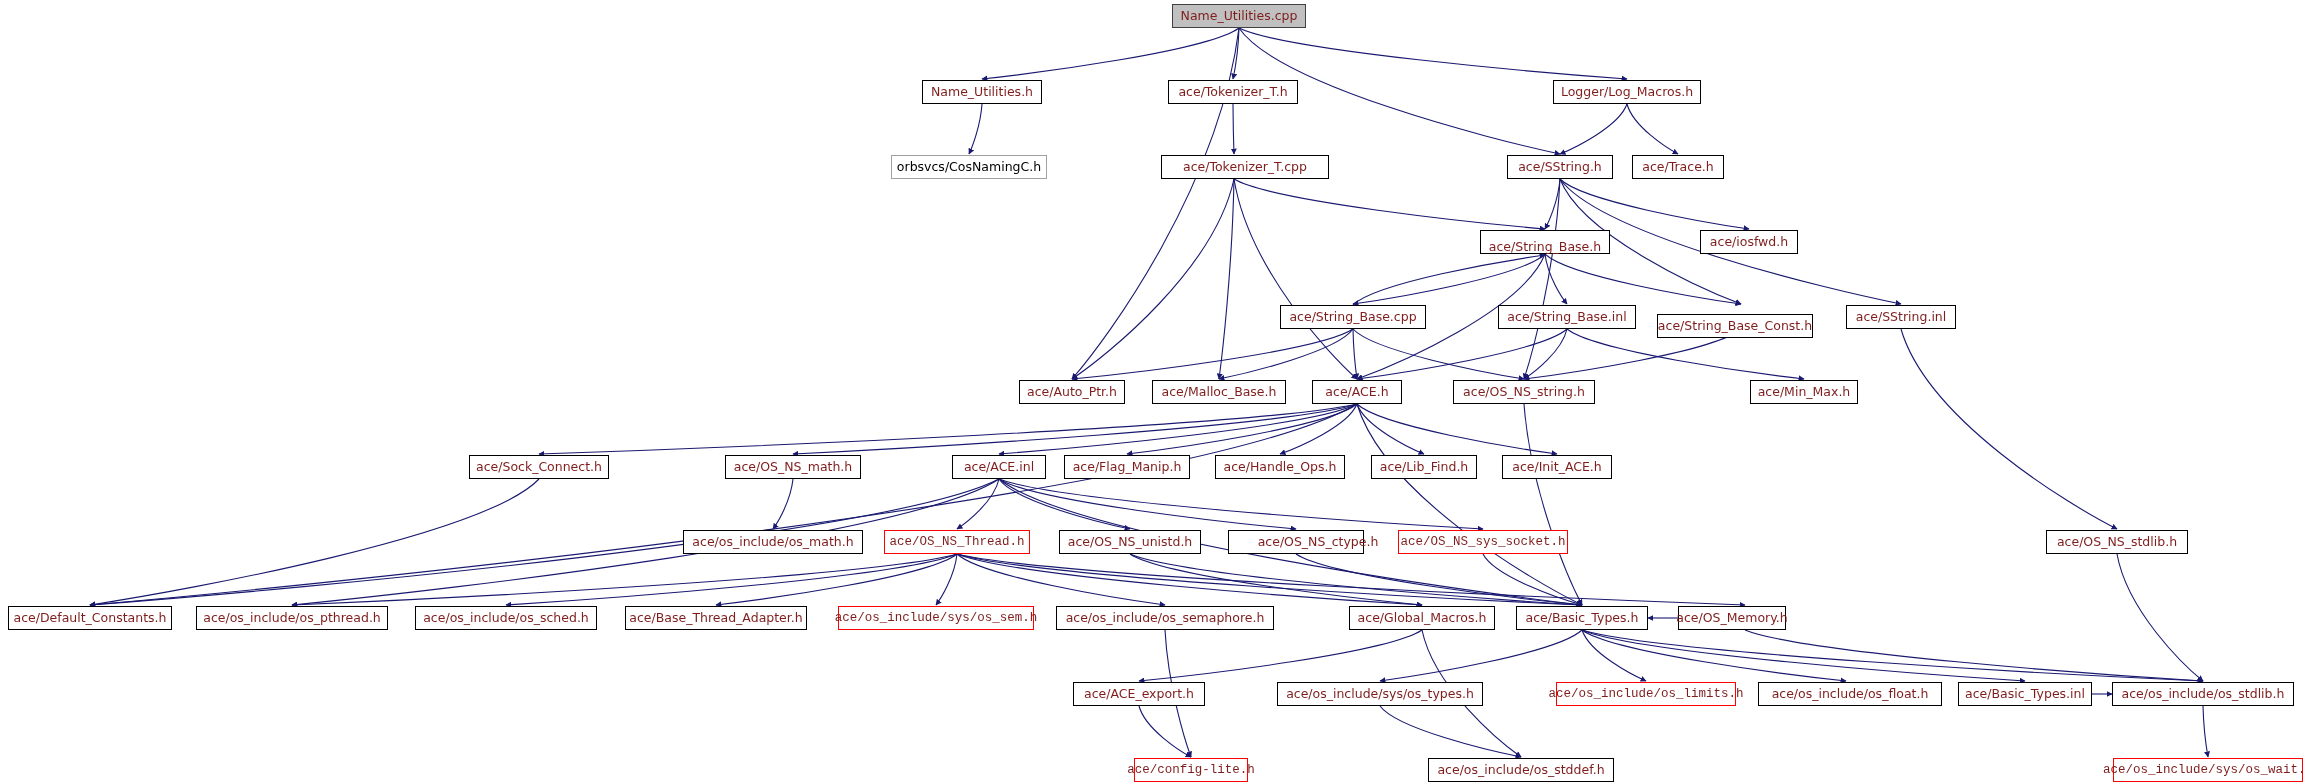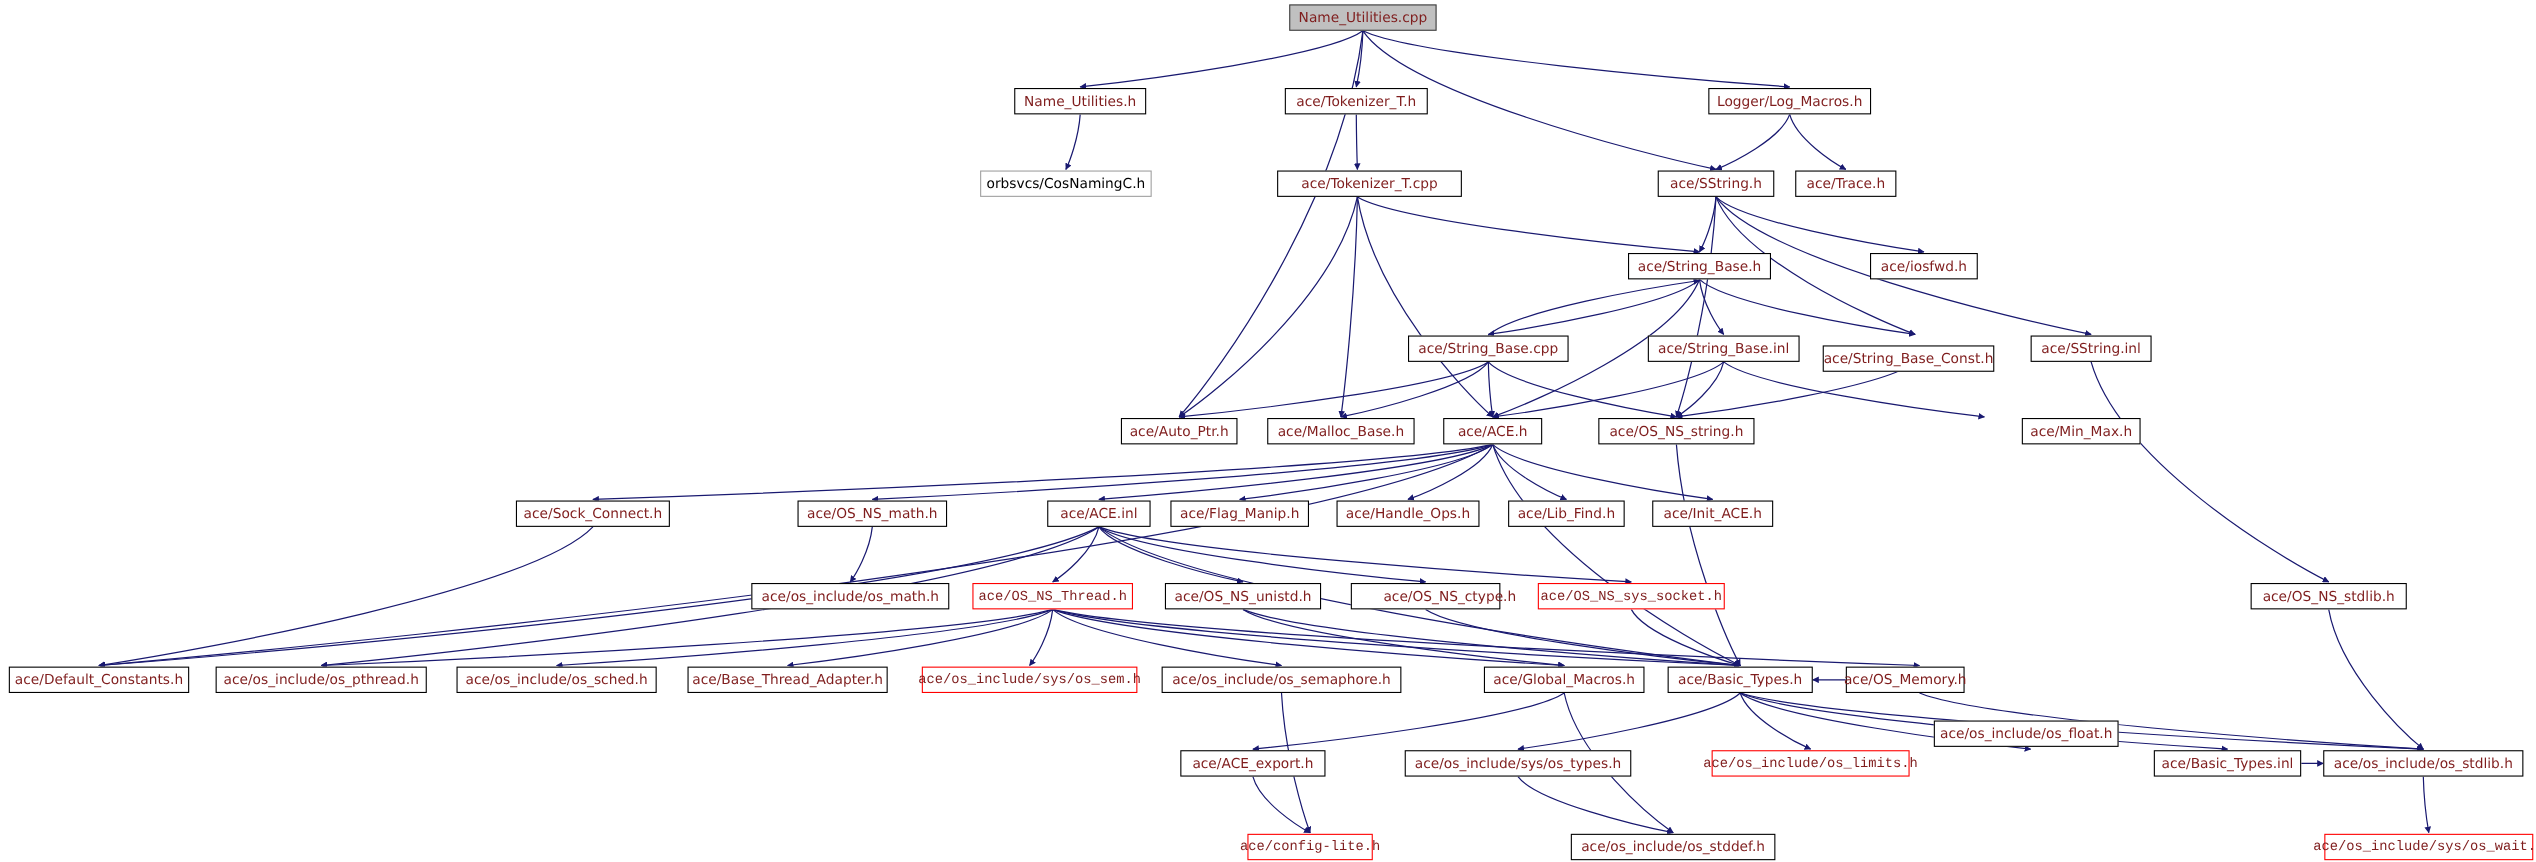--- a/index.html
+++ b/index.html
@@ -123,21 +123,21 @@
       </div>
       <div class="node" style="left: 1161px; top: 155px; width: 168px; text-align: right;">
         <span>ace/Tokenizer_T.cpp</span>
       </div>
       <div class="node" style="left: 1507px; top: 155px; width: 106px;">
         <span>ace/SString.h</span>
       </div>
       <div class="node" style="left: 1632px; top: 155px; width: 92px;">
         <span>ace/Trace.h</span>
       </div>
-      <div class="node" style="left: 1480px; top: 230px; width: 130px;">
+      <div class="node" style="left: 1480px; top: 230px; width: 130px; align-items: flex-end;">
         <span>ace/String_Base.h</span>
       </div>
       <div class="node" style="left: 1700px; top: 230px; width: 98px;">
         <span>ace/iosfwd.h</span>
       </div>
       <div class="node" style="left: 1280px; top: 305px; width: 146px;">
         <span>ace/String_Base.cpp</span>
       </div>
       <div class="node" style="left: 1498px; top: 305px; width: 138px;">
         <span>ace/String_Base.inl</span>
@@ -153,21 +153,21 @@
       </div>
       <div class="node" style="left: 1152px; top: 380px; width: 134px;">
         <span>ace/Malloc_Base.h</span>
       </div>
       <div class="node" style="left: 1312px; top: 380px; width: 90px;">
         <span>ace/ACE.h</span>
       </div>
       <div class="node" style="left: 1453px; top: 380px; width: 142px;">
         <span>ace/OS_NS_string.h</span>
       </div>
-      <div class="node" style="left: 1838px; top: 380px; width: 108px;">
+      <div class="node" style="left: 1750px; top: 380px; width: 108px;">
         <span>ace/Min_Max.h</span>
       </div>
       <div class="node" style="left: 469px; top: 455px; width: 140px;">
         <span>ace/Sock_Connect.h</span>
       </div>
       <div class="node" style="left: 725px; top: 455px; width: 136px;">
         <span>ace/OS_NS_math.h</span>
       </div>
       <div class="node" style="left: 952px; top: 455px; width: 94px;">
         <span>ace/ACE.inl</span>
@@ -231,21 +231,21 @@
       </div>
       <div class="node" style="left: 1073px; top: 682px; width: 132px;">
         <span>ace/ACE_export.h</span>
       </div>
       <div class="node" style="left: 1277px; top: 682px; width: 206px;">
         <span>ace/os_include/sys/os_types.h</span>
       </div>
       <div class="node redb" style="left: 1556px; top: 682px; width: 180px;">
         <span>ace/os_include/os_limits.h</span>
       </div>
-      <div class="node" style="left: 1758px; top: 655px; width: 168px;">
+      <div class="node" style="left: 1758px; top: 682px; width: 184px;">
         <span>ace/os_include/os_float.h</span>
       </div>
       <div class="node" style="left: 1958px; top: 682px; width: 134px;">
         <span>ace/Basic_Types.inl</span>
       </div>
       <div class="node" style="left: 2112px; top: 682px; width: 182px;">
         <span>ace/os_include/os_stdlib.h</span>
       </div>
       <div class="node redb" style="left: 1134px; top: 758px; width: 114px;">
         <span>ace/config-lite.h</span>

